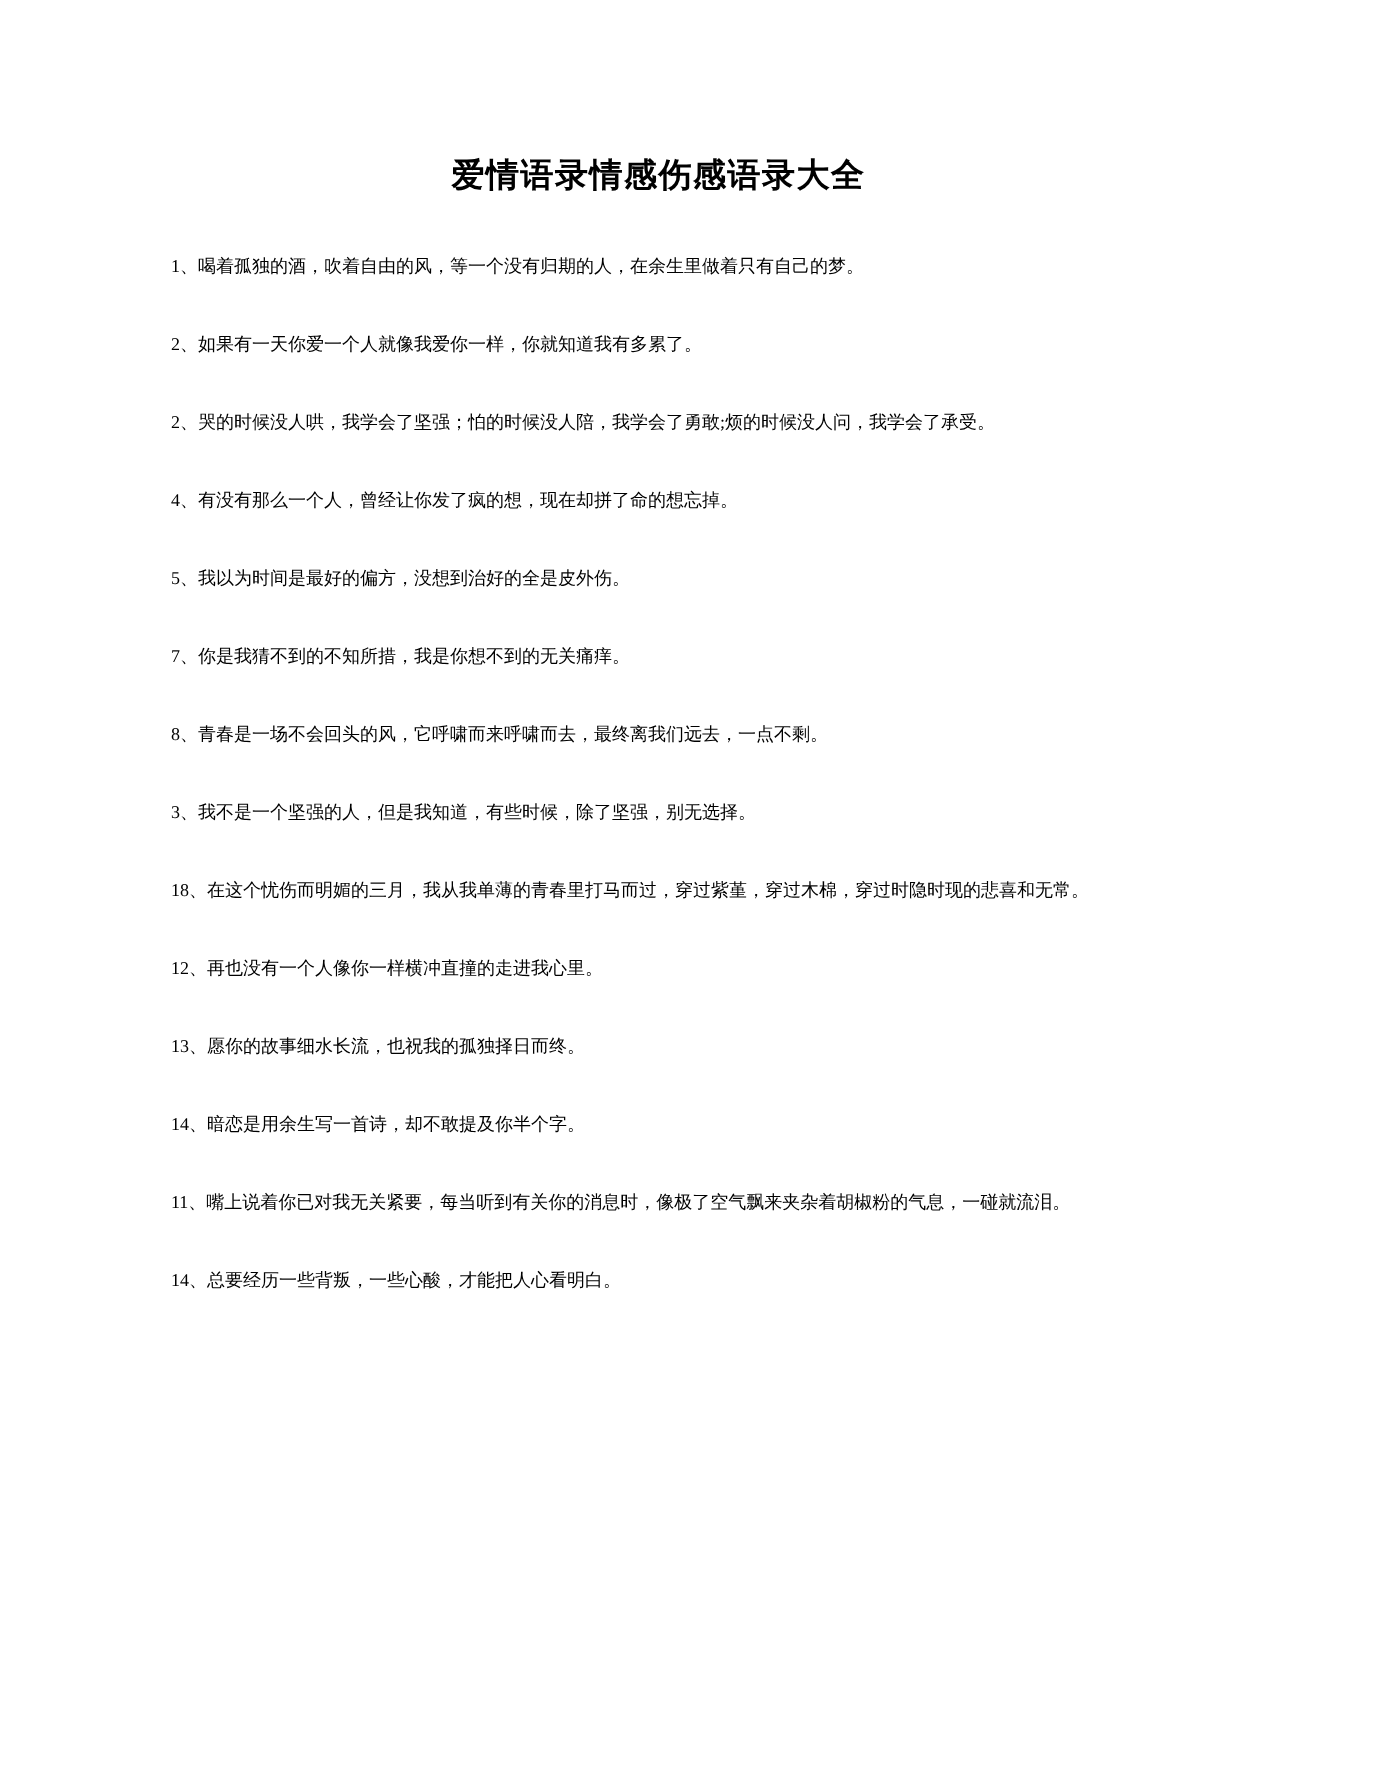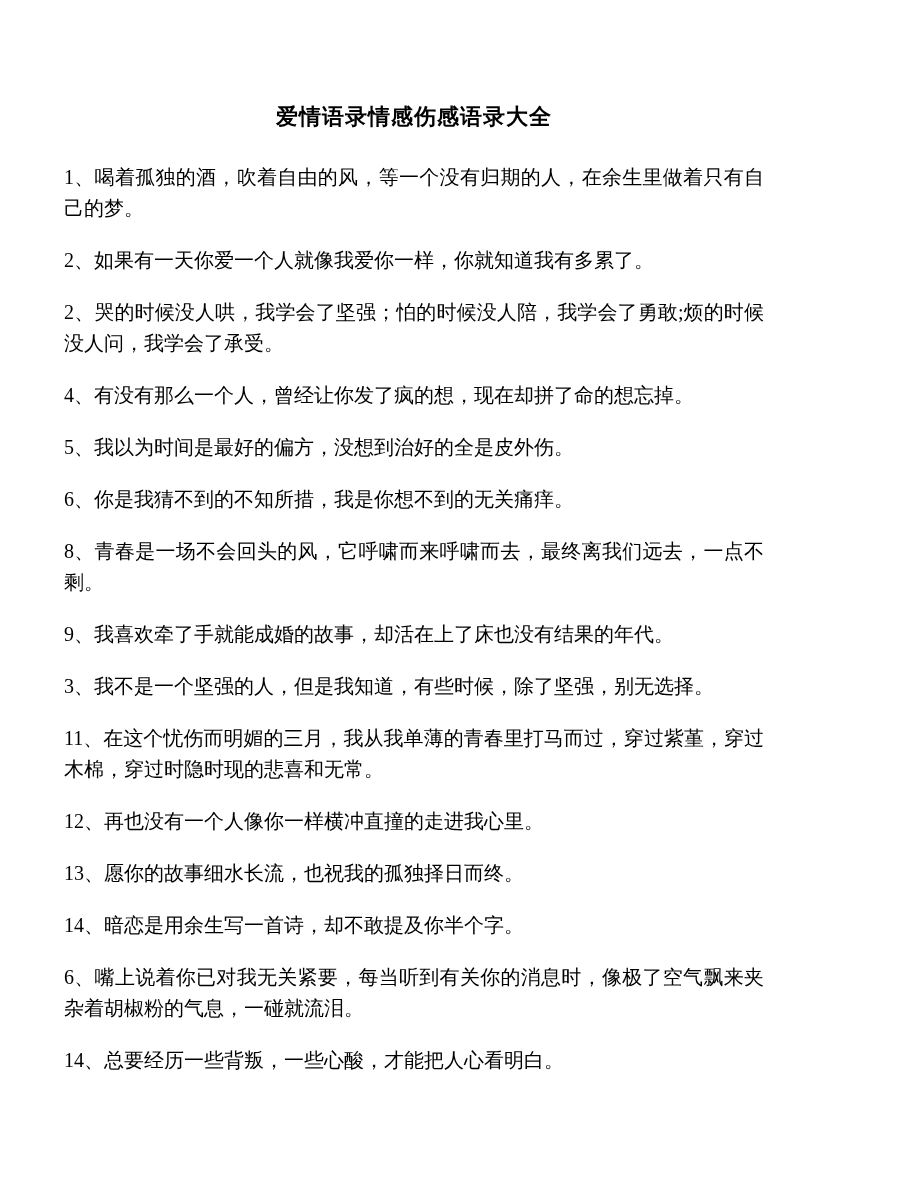--- a/index.html
+++ b/index.html
@@ -5,53 +5,52 @@
   html, body {
     margin: 0;
     padding: 0;
     background: #ffffff;
   }
   .page {
     width: 892px;
     min-height: 1191px;
     box-sizing: border-box;
     background: #ffffff;
-    padding: 102px 128px 40px 64px;
+    padding: 102px 128px 40px 114px;
     font-family: "Liberation Serif", "DejaVu Serif", serif;
     color: #000000;
   }
   .doc-title {
     margin: 0 0 30px 0;
     text-align: center;
     font-size: 22px;
     font-weight: bold;
     letter-spacing: 1px;
   }
   .quote {
     margin: 0 0 21px 0;
-    font-size: 20px;
+    font-size: 12px;
     line-height: 31px;
     text-align: justify;
     text-justify: inter-ideograph;
     word-break: break-all;
   }
 </style>
 </head>
 <body>
 
 <div class="page">
   <h1 class="doc-title">爱情语录情感伤感语录大全</h1>
   <p class="quote">1、喝着孤独的酒，吹着自由的风，等一个没有归期的人，在余生里做着只有自己的梦。</p>
   <p class="quote">2、如果有一天你爱一个人就像我爱你一样，你就知道我有多累了。</p>
   <p class="quote">2、哭的时候没人哄，我学会了坚强；怕的时候没人陪，我学会了勇敢;烦的时候没人问，我学会了承受。</p>
   <p class="quote">4、有没有那么一个人，曾经让你发了疯的想，现在却拼了命的想忘掉。</p>
   <p class="quote">5、我以为时间是最好的偏方，没想到治好的全是皮外伤。</p>
-  <p class="quote">6、你是我猜不到的不知所措，我是你想不到的无关痛痒。</p>
+  <p class="quote">7、你是我猜不到的不知所措，我是你想不到的无关痛痒。</p>
   <p class="quote">8、青春是一场不会回头的风，它呼啸而来呼啸而去，最终离我们远去，一点不剩。</p>
-  <p class="quote">9、我喜欢牵了手就能成婚的故事，却活在上了床也没有结果的年代。</p>
   <p class="quote">3、我不是一个坚强的人，但是我知道，有些时候，除了坚强，别无选择。</p>
-  <p class="quote">11、在这个忧伤而明媚的三月，我从我单薄的青春里打马而过，穿过紫堇，穿过木棉，穿过时隐时现的悲喜和无常。</p>
+  <p class="quote">18、在这个忧伤而明媚的三月，我从我单薄的青春里打马而过，穿过紫堇，穿过木棉，穿过时隐时现的悲喜和无常。</p>
   <p class="quote">12、再也没有一个人像你一样横冲直撞的走进我心里。</p>
   <p class="quote">13、愿你的故事细水长流，也祝我的孤独择日而终。</p>
   <p class="quote">14、暗恋是用余生写一首诗，却不敢提及你半个字。</p>
-  <p class="quote">6、嘴上说着你已对我无关紧要，每当听到有关你的消息时，像极了空气飘来夹杂着胡椒粉的气息，一碰就流泪。</p>
+  <p class="quote">11、嘴上说着你已对我无关紧要，每当听到有关你的消息时，像极了空气飘来夹杂着胡椒粉的气息，一碰就流泪。</p>
   <p class="quote">14、总要经历一些背叛，一些心酸，才能把人心看明白。</p>
 </div>
 
 </body></html>

